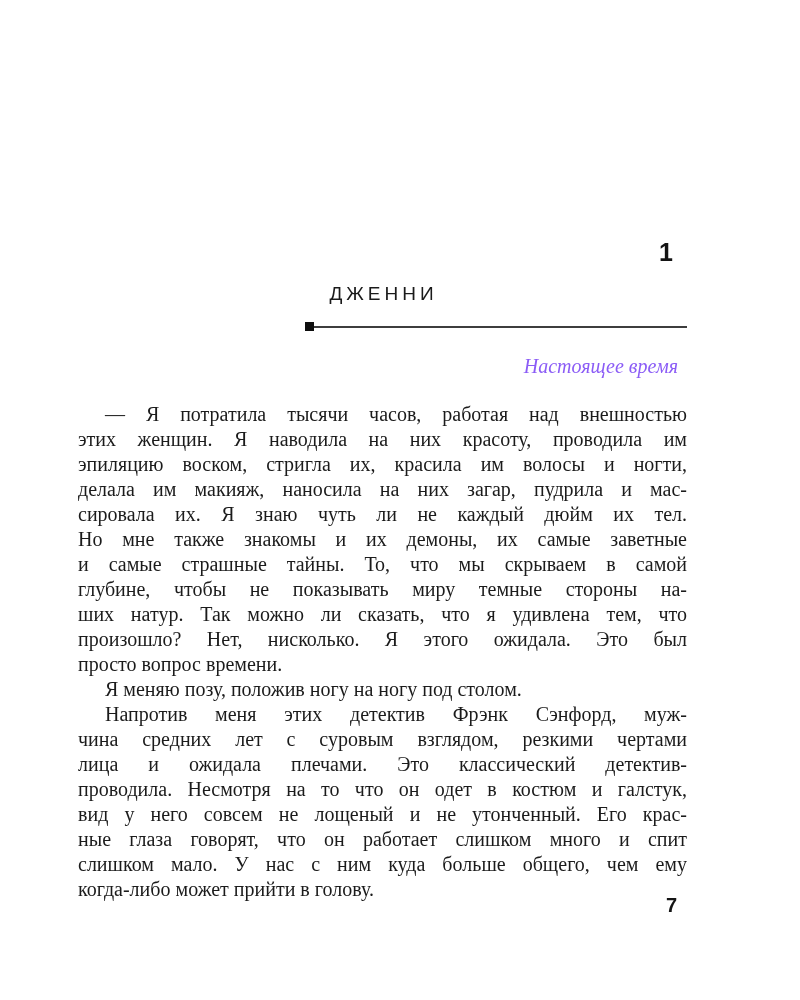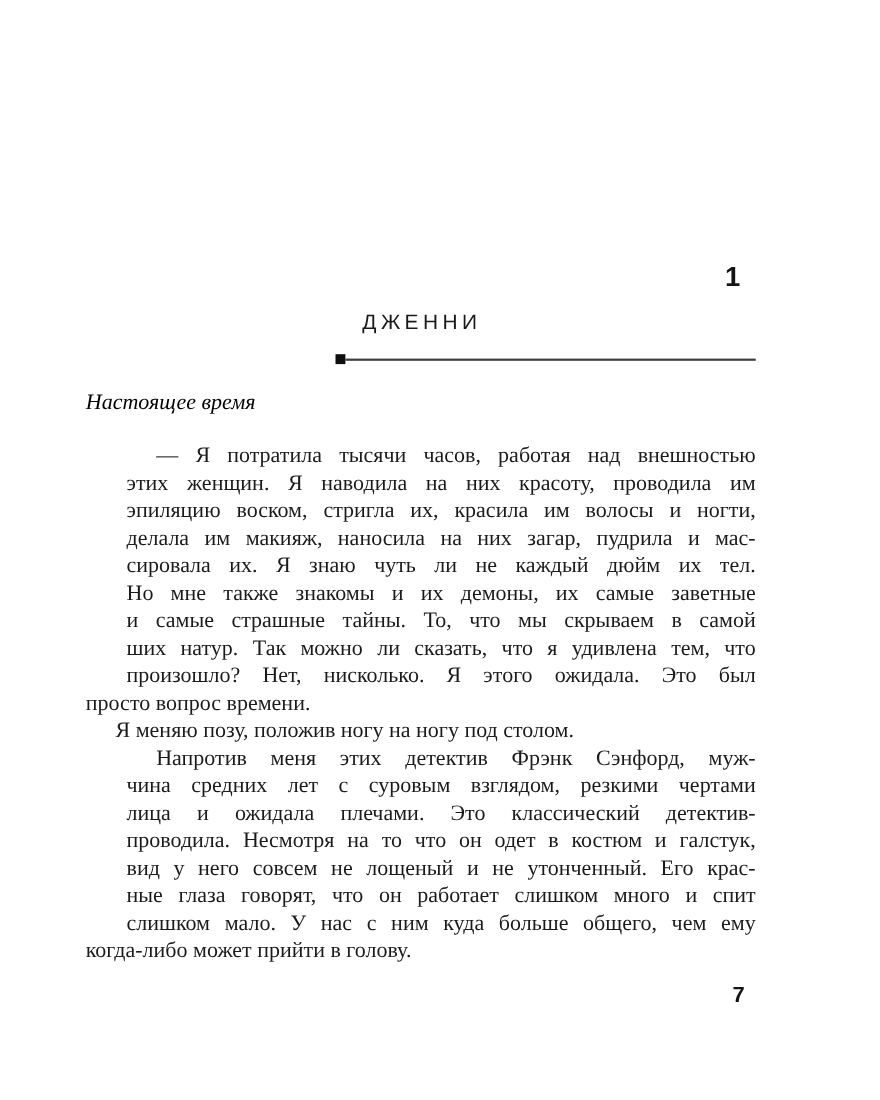--- a/index.html
+++ b/index.html
@@ -52,45 +52,44 @@
   }
   .rule-line {
     flex: 1 1 auto;
     height: 2px;
   }
   .subtitle {
     position: absolute;
     top: 354px;
     left: 78px;
     right: 122px;
-    text-align: left;
+    text-align: right;
     font-family: "Liberation Serif", serif;
     font-style: italic;
     font-size: 20px;
     line-height: 24px;
-    color: #000000;
+    color: #8b5cf6;
   }
   .body-text {
     position: absolute;
     top: 402px;
     left: 78px;
     width: 609px;
     font-family: "Liberation Serif", serif;
     font-size: 20px;
     line-height: 25px;
     color: #1b1b1b;
   }
   .line {
     text-align: justify;
     text-align-last: left;
     white-space: normal;
   }
   .line.just {
     text-align-last: justify;
-    margin-left: 37px;
   }
   .line.first {
     text-indent: 27px;
   }
   .page-number {
     position: absolute;
     top: 895px;
     left: 78px;
     right: 123px;
     text-align: right;
@@ -119,20 +118,21 @@
 
   <div class="body-text">
       <div>
         <div class="line just first">— Я потратила тысячи часов, работая над внешностью</div>
         <div class="line just">этих женщин. Я наводила на них красоту, проводила им</div>
         <div class="line just">эпиляцию воском, стригла их, красила им волосы и ногти,</div>
         <div class="line just">делала им макияж, наносила на них загар, пудрила и мас-</div>
         <div class="line just">сировала их. Я знаю чуть ли не каждый дюйм их тел.</div>
         <div class="line just">Но мне также знакомы и их демоны, их самые заветные</div>
         <div class="line just">и самые страшные тайны. То, что мы скрываем в самой</div>
+        <div class="line just">глубине, чтобы не показывать миру темные стороны на-</div>
         <div class="line just">ших натур. Так можно ли сказать, что я удивлена тем, что</div>
         <div class="line just">произошло? Нет, нисколько. Я этого ожидала. Это был</div>
         <div class="line">просто вопрос времени.</div>
       </div>
       <div>
         <div class="line first">Я меняю позу, положив ногу на ногу под столом.</div>
       </div>
       <div>
         <div class="line just first">Напротив меня этих детектив Фрэнк Сэнфорд, муж-</div>
         <div class="line just">чина средних лет с суровым взглядом, резкими чертами</div>

